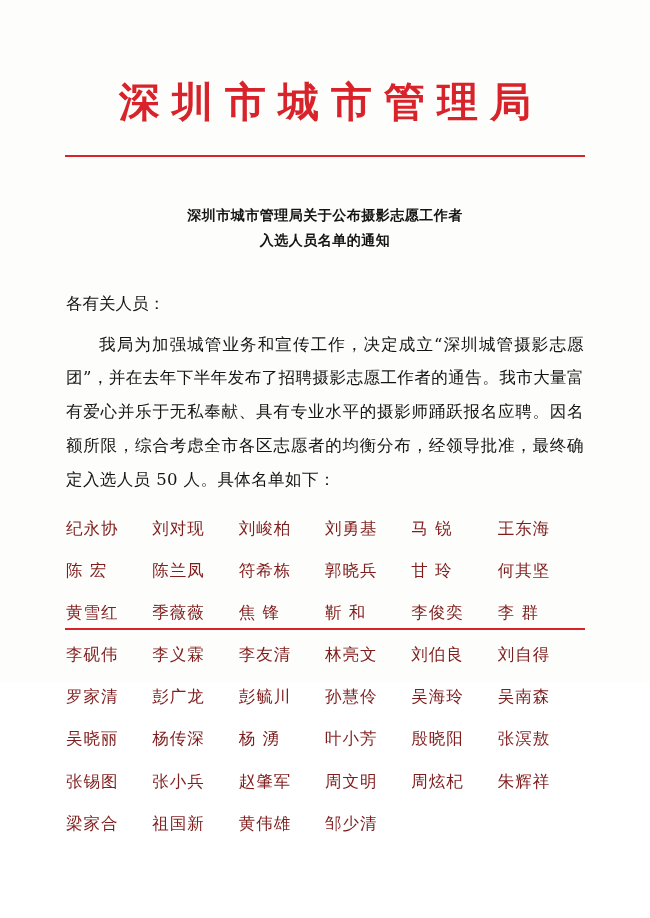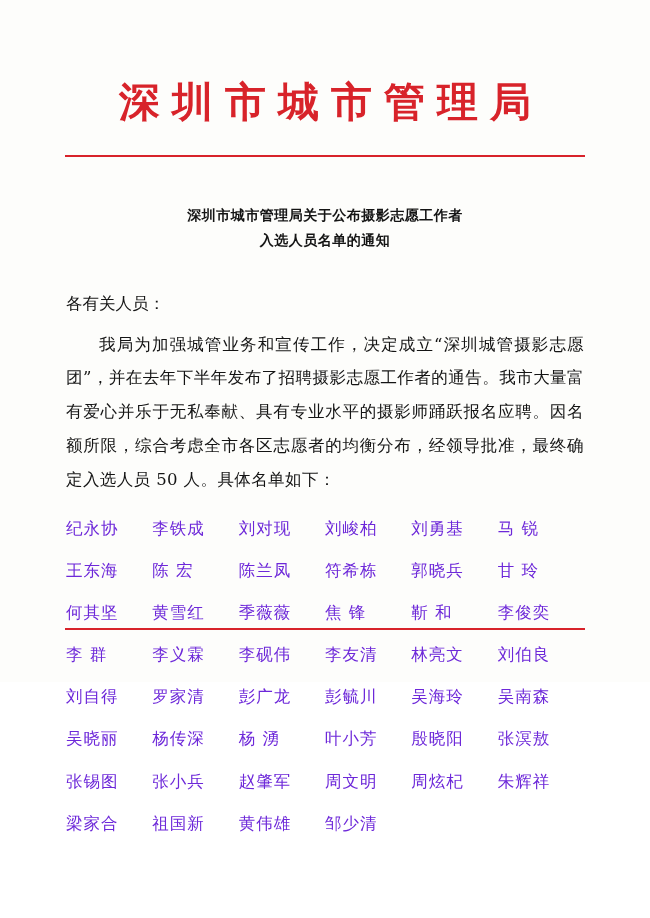--- a/index.html
+++ b/index.html
@@ -70,21 +70,21 @@
   }
   .name-grid {
     margin-top: 16px;
     display: grid;
     grid-template-columns: repeat(6, 1fr);
     row-gap: 10px;
     column-gap: 0px;
   }
   .name-cell {
     font-size: 16.5px;
-    color: #6d28d9;
+    color: #7f1d1d;
     line-height: 1.95;
     letter-spacing: 1px;
     white-space: nowrap;
   }
   .footer-rule {
     position: absolute;
     left: 65px;
     right: 65px;
     bottom: 52px;
     height: 2px;
@@ -107,47 +107,47 @@
       <div>深圳市城市管理局关于公布摄影志愿工作者</div>
       <div>入选人员名单的通知</div>
     </div>
 
     <div class="salutation">各有关人员：</div>
 
     <div class="para">我局为加强城管业务和宣传工作，决定成立“深圳城管摄影志愿团”，并在去年下半年发布了招聘摄影志愿工作者的通告。我市大量富有爱心并乐于无私奉献、具有专业水平的摄影师踊跃报名应聘。因名额所限，综合考虑全市各区志愿者的均衡分布，经领导批准，最终确定入选人员 50 人。具体名单如下：</div>
 
     <div class="name-grid">
         <div class="name-cell">纪永协</div>
-        <div class="name-cell">李铁成</div>
         <div class="name-cell">刘对现</div>
         <div class="name-cell">刘峻柏</div>
         <div class="name-cell">刘勇基</div>
         <div class="name-cell">马 锐</div>
         <div class="name-cell">王东海</div>
         <div class="name-cell">陈 宏</div>
         <div class="name-cell">陈兰凤</div>
         <div class="name-cell">符希栋</div>
         <div class="name-cell">郭晓兵</div>
         <div class="name-cell">甘 玲</div>
         <div class="name-cell">何其坚</div>
         <div class="name-cell">黄雪红</div>
         <div class="name-cell">季薇薇</div>
         <div class="name-cell">焦 锋</div>
         <div class="name-cell">靳 和</div>
         <div class="name-cell">李俊奕</div>
         <div class="name-cell">李 群</div>
+        <div class="name-cell">李砚伟</div>
         <div class="name-cell">李义霖</div>
-        <div class="name-cell">李砚伟</div>
         <div class="name-cell">李友清</div>
         <div class="name-cell">林亮文</div>
         <div class="name-cell">刘伯良</div>
         <div class="name-cell">刘自得</div>
         <div class="name-cell">罗家清</div>
         <div class="name-cell">彭广龙</div>
         <div class="name-cell">彭毓川</div>
+        <div class="name-cell">孙慧伶</div>
         <div class="name-cell">吴海玲</div>
         <div class="name-cell">吴南森</div>
         <div class="name-cell">吴晓丽</div>
         <div class="name-cell">杨传深</div>
         <div class="name-cell">杨 湧</div>
         <div class="name-cell">叶小芳</div>
         <div class="name-cell">殷晓阳</div>
         <div class="name-cell">张溟敖</div>
         <div class="name-cell">张锡图</div>
         <div class="name-cell">张小兵</div>

